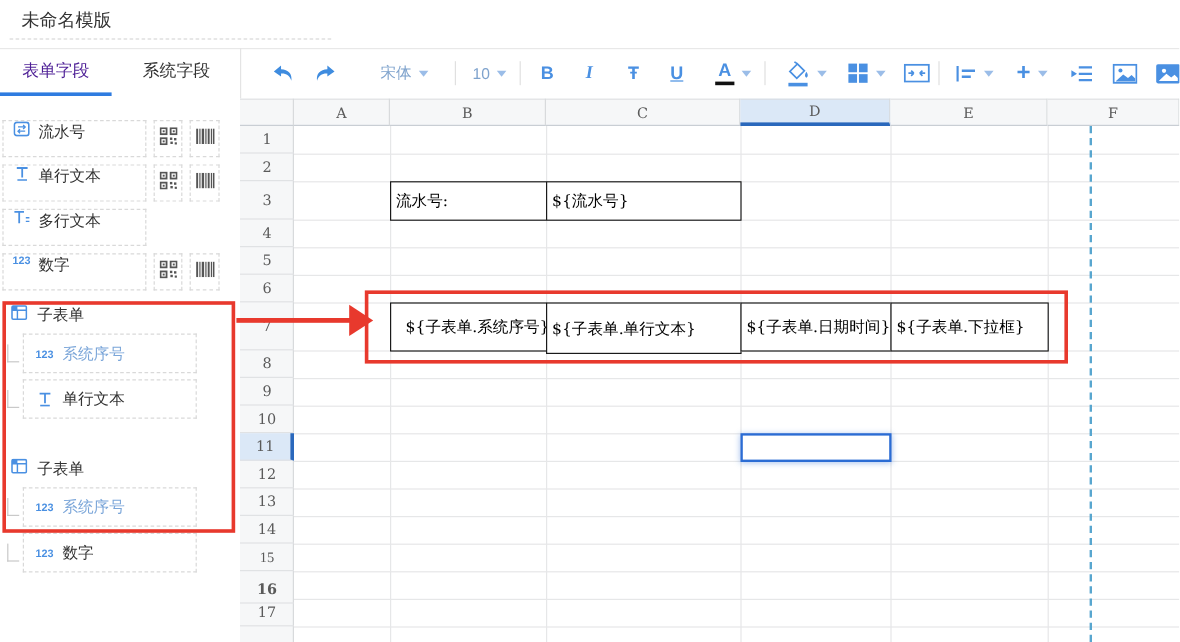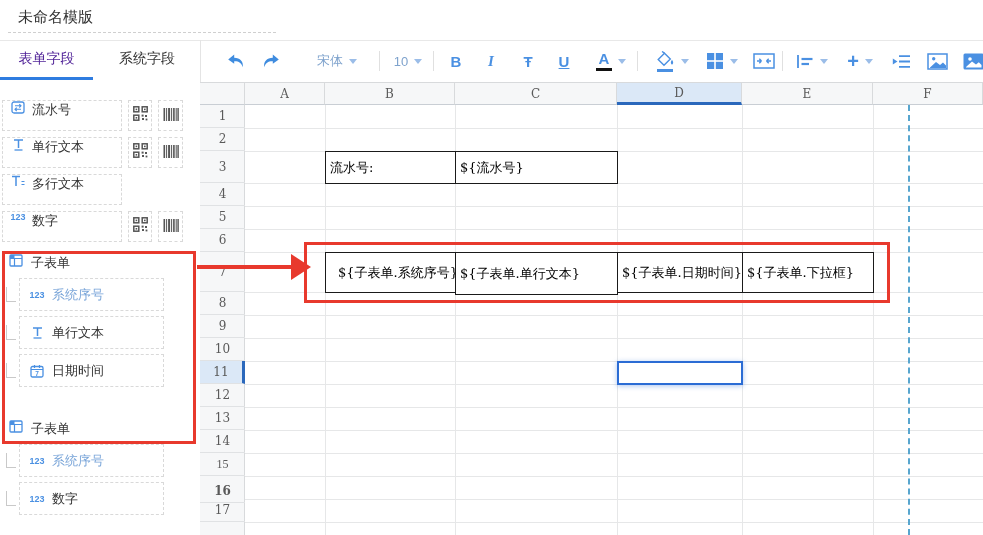--- a/index.html
+++ b/index.html
@@ -248,33 +248,20 @@
         <div class="child-row">
           <span class="tree-l"></span>
           <div class="child-box">
             <span class="ficon">
               <svg width="13" height="13" viewBox="0 0 13 13">
                 <path d="M2 2 h9 M6.5 2 v8" stroke="#4a90e2" stroke-width="1.5" fill="none"></path>
                 <path d="M2.5 12 h8" stroke="#4a90e2" stroke-width="1.3"></path>
               </svg>
             </span>
             <span class="child-label">单行文本</span>
-          </div>
-        </div>
-        <div class="child-row">
-          <span class="tree-l"></span>
-          <div class="child-box">
-            <span class="ficon">
-              <svg width="14" height="14" viewBox="0 0 14 14">
-                <rect x="1" y="2.5" width="12" height="10.5" rx="1.5" fill="none" stroke="#4a90e2" stroke-width="1.3"></rect>
-                <path d="M4.5 1 v3 M9.5 1 v3 M1 5.5 h12" stroke="#4a90e2" stroke-width="1.2"></path>
-                <text x="7" y="11.5" text-anchor="middle" font-size="6.5" fill="#4a90e2" font-weight="bold">7</text>
-              </svg>
-            </span>
-            <span class="child-label">日期时间</span>
           </div>
         </div>
       </div>
       <div class="group group2">
         <div class="group-header">
           <span class="ficon">
             <svg width="14" height="13" viewBox="0 0 14 13">
               <rect x="1" y="1" width="12" height="11" rx="1" fill="none" stroke="#4a90e2" stroke-width="1.3"></rect>
               <path d="M1 4.5 h12 M5.5 4.5 V12" stroke="#4a90e2" stroke-width="1.2"></path>
               <rect x="1" y="1" width="4.5" height="3.5" fill="#4a90e2"></rect>

